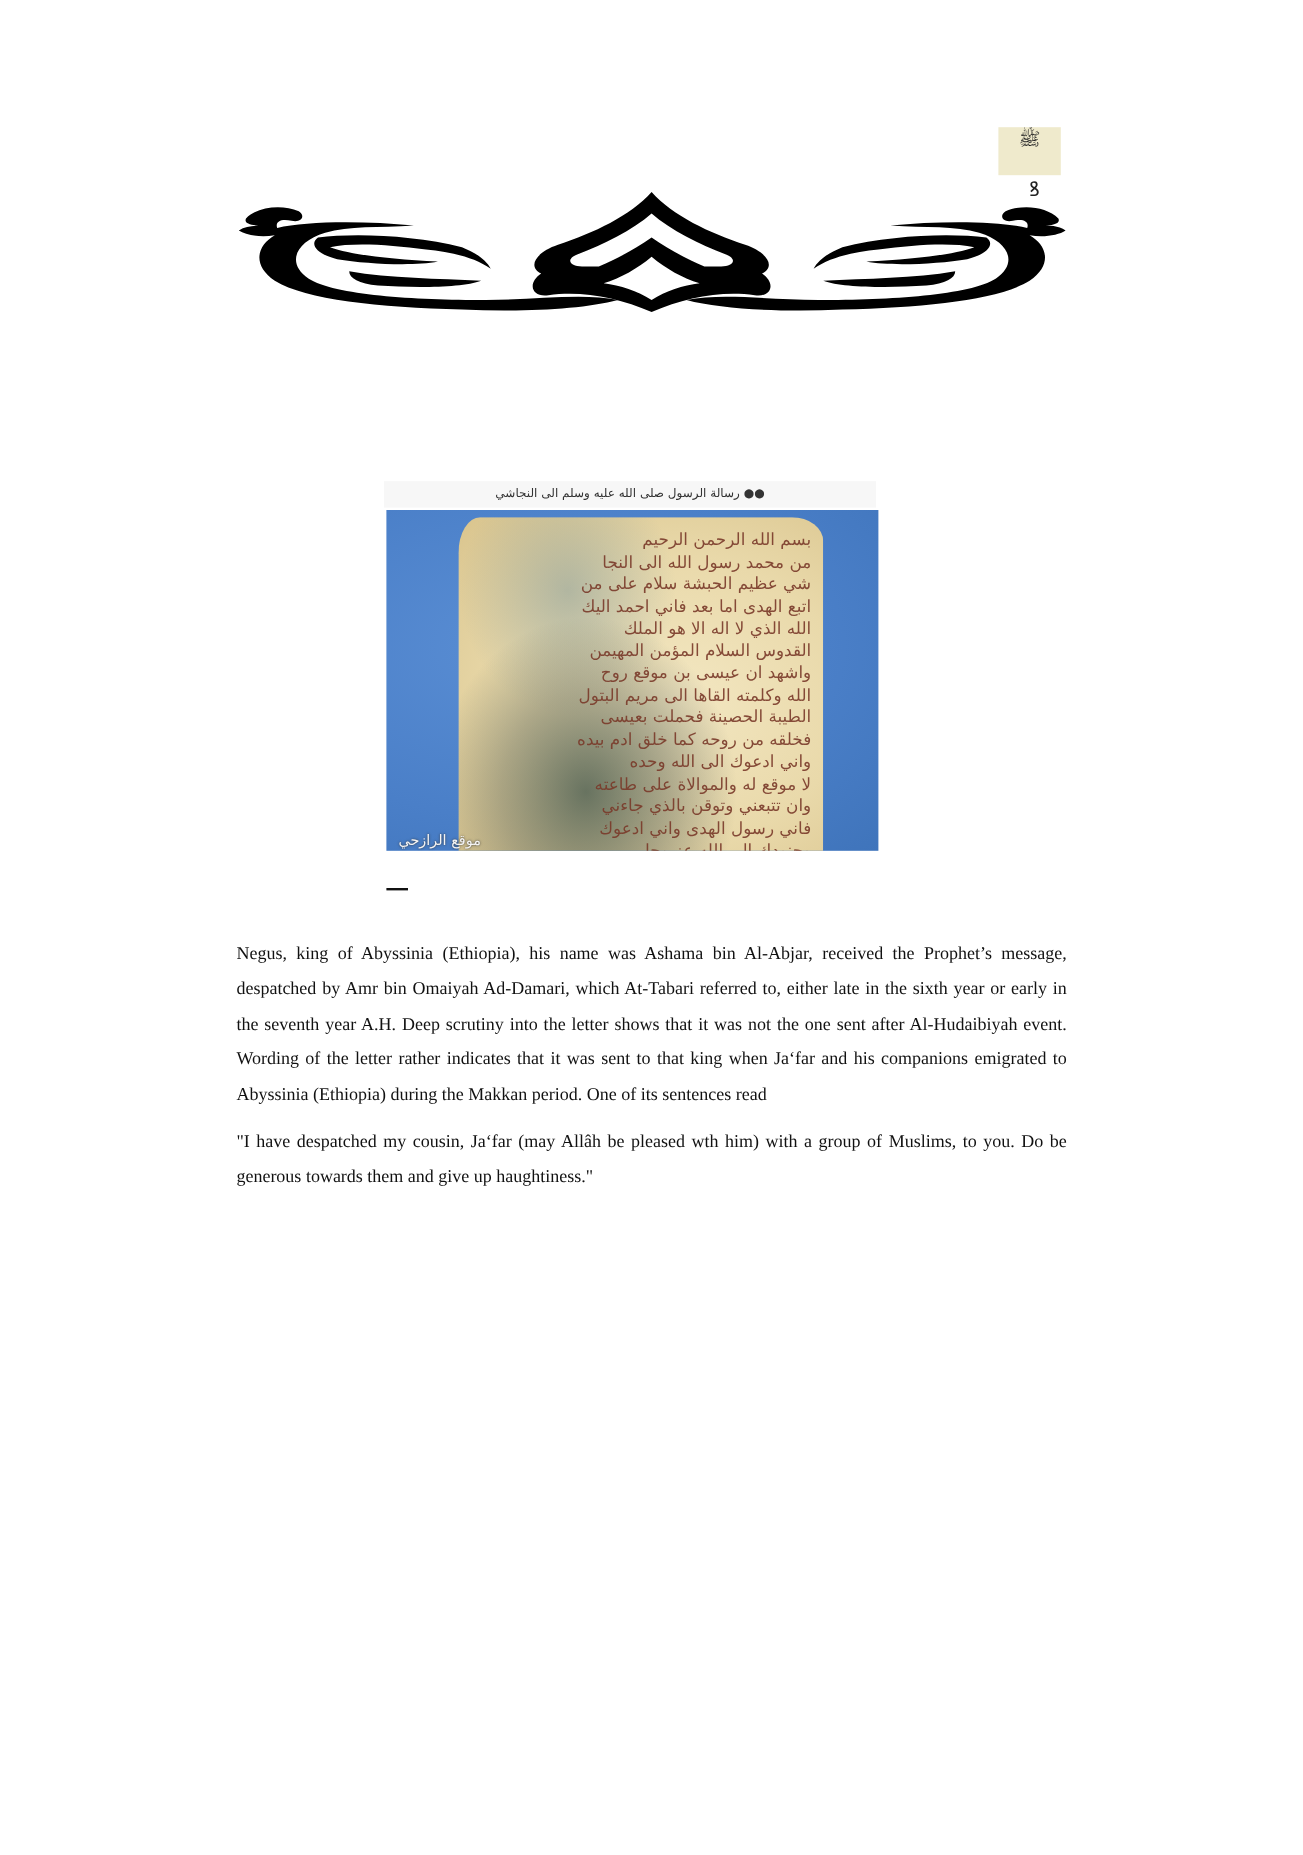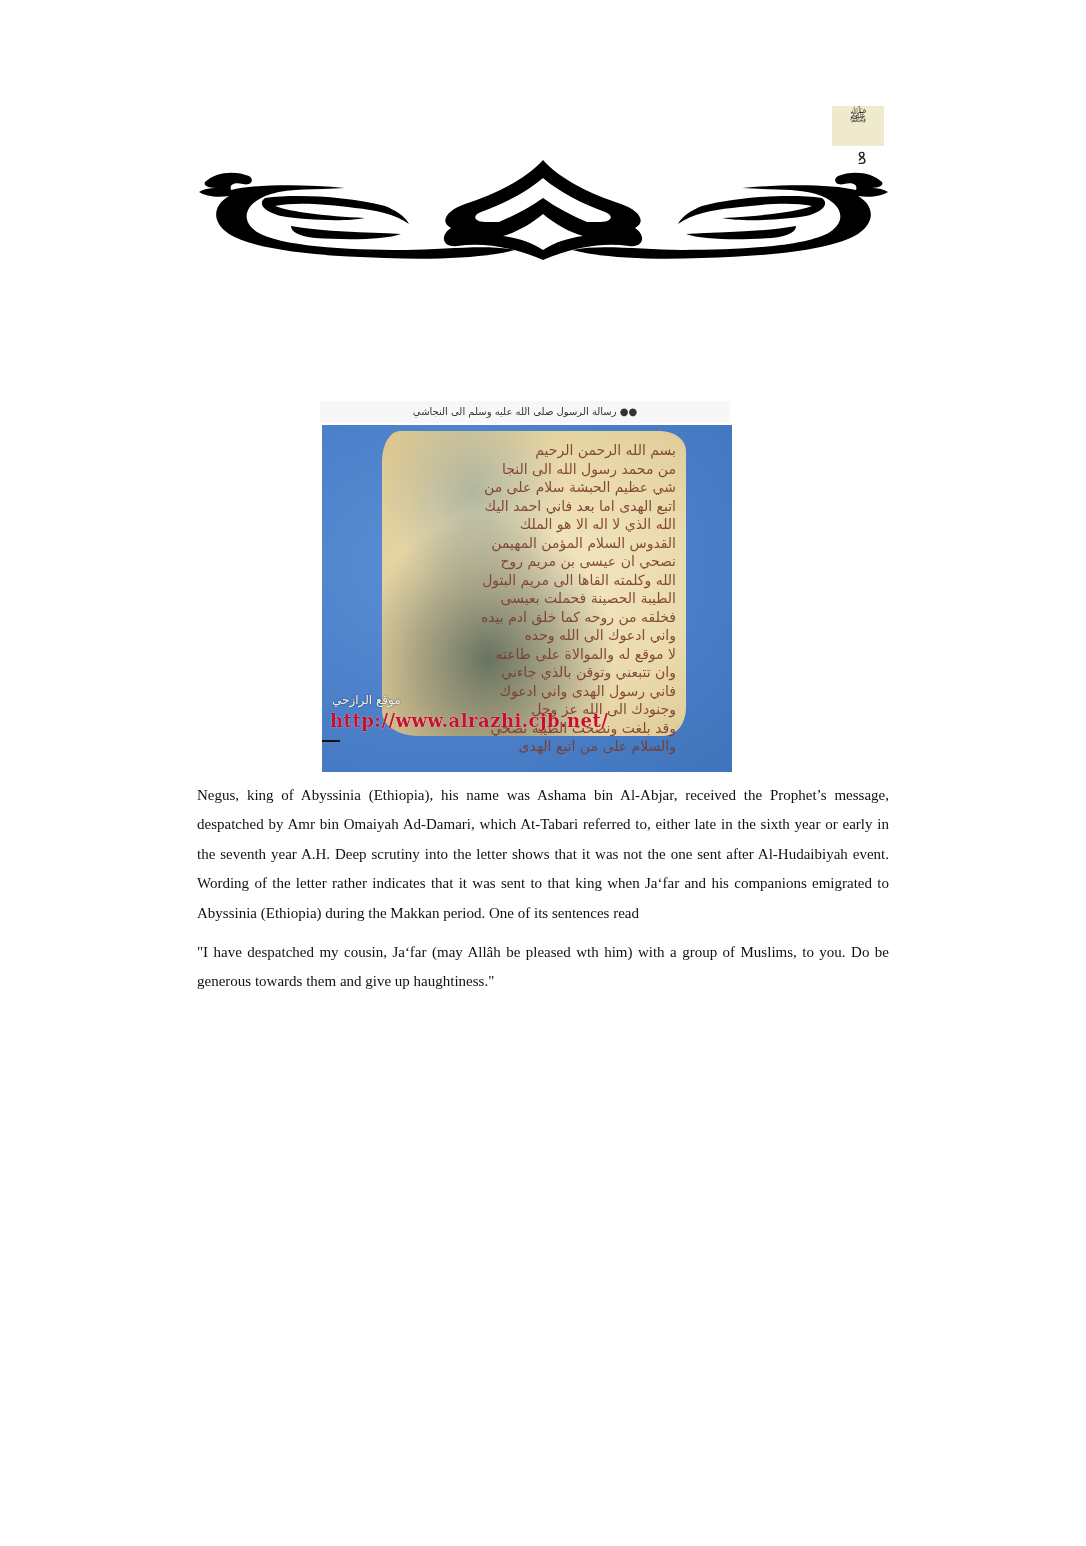--- a/index.html
+++ b/index.html
@@ -28,21 +28,21 @@
     color: #111; white-space: nowrap; line-height: 46px;
   }
 
   .figure { position: absolute; left: 320px; top: 401px; width: 414px; height: 343px; background: #fff; }
   .figure-caption {
     position: absolute; left: 0; top: 0; width: 410px; height: 22px;
     direction: rtl; text-align: center; font-family: "DejaVu Sans", sans-serif;
     font-size: 10px; line-height: 22px; color: #333; background: #f7f7f7;
   }
   .photo {
-    position: absolute; left: 2px; top: 24px; width: 410px; height: 347px;
+    position: absolute; left: 2px; top: 24px; width: 410px; height: 284px;
     background: radial-gradient(ellipse at 30% 40%, #5a8ed4 0%, #4a7fc8 60%, #3f74bb 100%);
     overflow: hidden;
   }
   .parchment {
     position: absolute; left: 60px; top: 6px; width: 304px; height: 305px;
     background:
       radial-gradient(ellipse at 35% 75%, rgba(60,80,70,0.75) 0%, rgba(80,90,80,0.4) 25%, rgba(0,0,0,0) 45%),
       radial-gradient(ellipse at 30% 20%, rgba(110,140,150,0.45) 0%, rgba(0,0,0,0) 30%),
       radial-gradient(ellipse at 60% 50%, #f3e7c2 0%, #e9d9aa 55%, #d9c48d 100%);
     border-radius: 18px 26px 22px 36px / 30px 20px 28px 24px;
@@ -98,21 +98,21 @@
     <div class="figure-caption">●● رسالة الرسول صلى الله عليه وسلم الى النجاشي</div>
     <div class="photo">
       <div class="parchment">
         <div class="ms-lines">
           <div class="ms-line">بسم الله الرحمن الرحيم</div>
           <div class="ms-line">من محمد رسول الله الى النجا</div>
           <div class="ms-line">شي عظيم الحبشة سلام على من</div>
           <div class="ms-line">اتبع الهدى اما بعد فاني احمد اليك</div>
           <div class="ms-line">الله الذي لا اله الا هو الملك</div>
           <div class="ms-line">القدوس السلام المؤمن المهيمن</div>
-          <div class="ms-line">نصحي ان عيسى بن مريم روح</div>
+          <div class="ms-line">واشهد ان عيسى بن موقع روح</div>
           <div class="ms-line">الله وكلمته القاها الى مريم البتول</div>
           <div class="ms-line">الطيبة الحصينة فحملت بعيسى</div>
           <div class="ms-line">فخلقه من روحه كما خلق ادم بيده</div>
           <div class="ms-line">واني ادعوك الى الله وحده</div>
           <div class="ms-line">لا موقع له والموالاة على طاعته</div>
           <div class="ms-line">وان تتبعني وتوقن بالذي جاءني</div>
           <div class="ms-line">فاني رسول الهدى واني ادعوك</div>
           <div class="ms-line">وجنودك الى الله عز وجل</div>
           <div class="ms-line">وقد بلغت ونصحت الطيبة نصحي</div>
           <div class="ms-line">والسلام على من اتبع الهدى</div>

